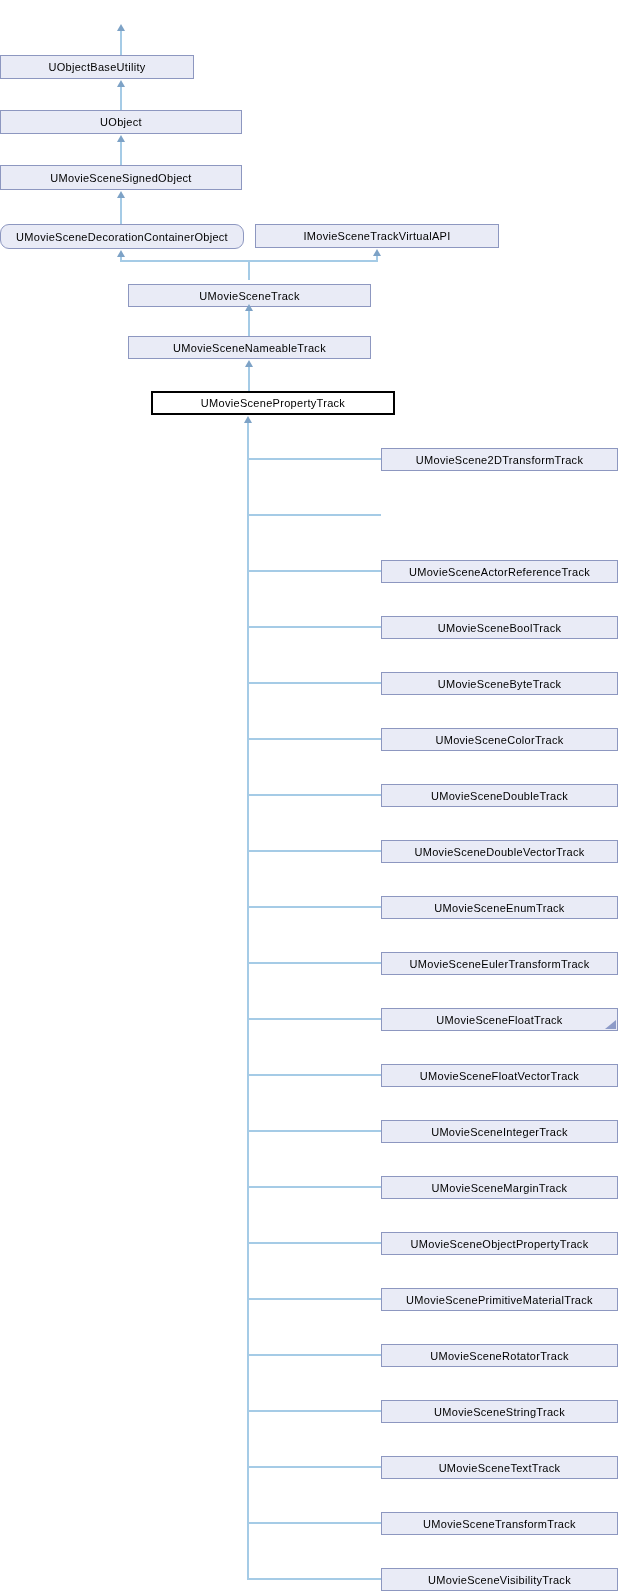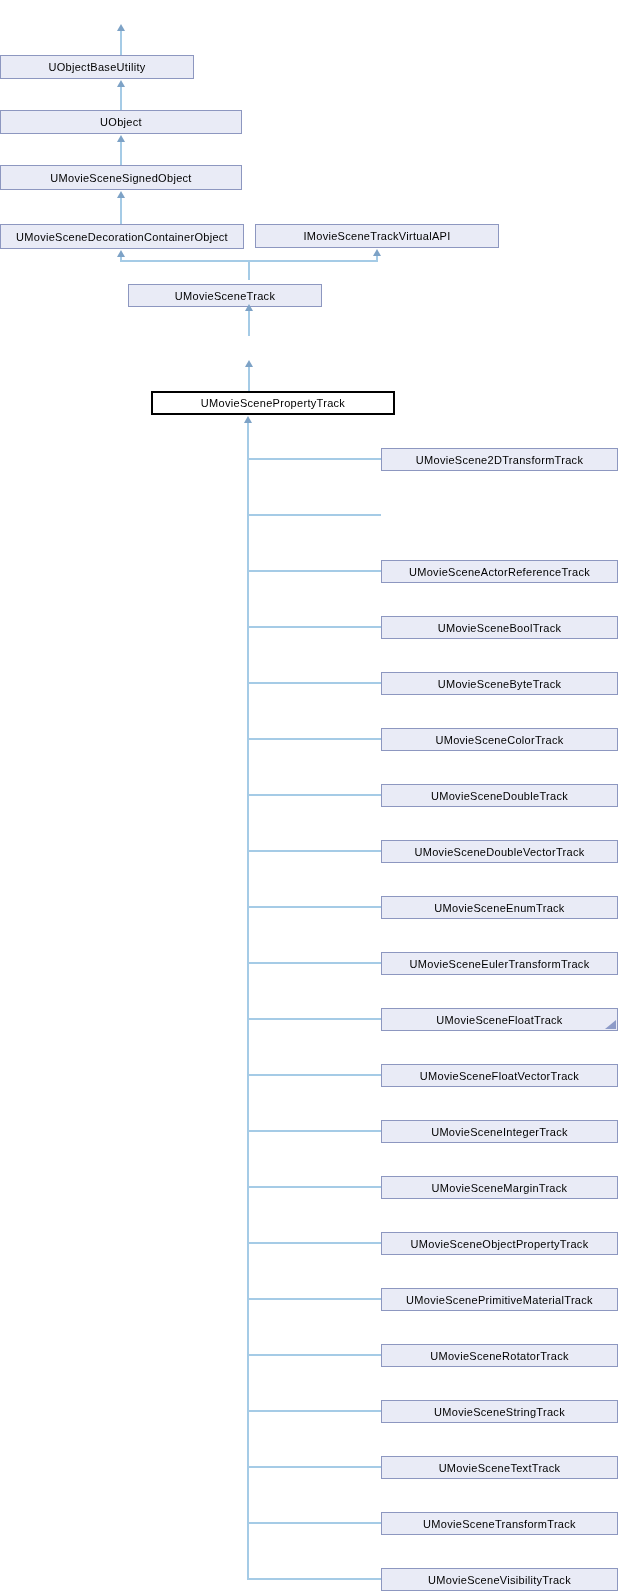--- a/index.html
+++ b/index.html
@@ -47,23 +47,23 @@
       bottom: 1px;
       width: 11px;
       height: 9px;
       line-height: 0;
     }
     
     .n-uobjectbase        { left: 0px;   top: 0px;   width: 242px; height: 23px; }
     .n-uobjectbaseutility { left: 0px;   top: 55px;  width: 194px; height: 24px; }
     .n-uobject            { left: 0px;   top: 110px; width: 242px; height: 24px; }
     .n-signedobject       { left: 0px;   top: 165px; width: 242px; height: 25px; }
-    .n-decoration         { left: 0px;   top: 224px; width: 244px; height: 25px; }
+    .n-decoration         { left: 0px;   top: 224px; width: 244px; height: 25px; border-radius: 9px; }
     .n-virtualapi         { left: 255px; top: 224px; width: 244px; height: 24px; text-align: right; }
-    .n-track              { left: 128px; top: 284px; width: 194px; height: 23px; }
+    .n-track              { left: 128px; top: 284px; width: 243px; height: 23px; }
     .n-nameable           { left: 128px; top: 336px; width: 243px; height: 23px; }
     .n-property           { left: 127px; top: 391px; width: 244px; height: 24px; margin-left: 24px; }
     .derived { left: 381px; width: 237px; height: 23px; }
   </style>
 </head>
 <body>
 
 <div class="canvas">
 
   <div class="node n-uobjectbaseutility">
@@ -78,20 +78,23 @@
 
   <div class="node n-decoration">
     <span class="label">UMovieSceneDecorationContainerObject</span>
   </div>
   <div class="node n-virtualapi">
     <span class="label">IMovieSceneTrackVirtualAPI</span>
   </div>
 
   <div class="node n-track">
     <span class="label">UMovieSceneTrack</span>
+  </div>
+  <div class="node n-nameable">
+    <span class="label">UMovieSceneNameableTrack</span>
   </div>
 
   <div class="node current n-property">
     <span class="label">UMovieScenePropertyTrack</span>
   </div>
 
   <div class="vline" style="left:120px; top:29px; height:26px;"></div>
   <div class="arrow-up" style="left:117px; top:24px;"></div>
   <div class="vline" style="left:120px; top:85px; height:25px;"></div>
   <div class="arrow-up" style="left:117px; top:80px;"></div>

